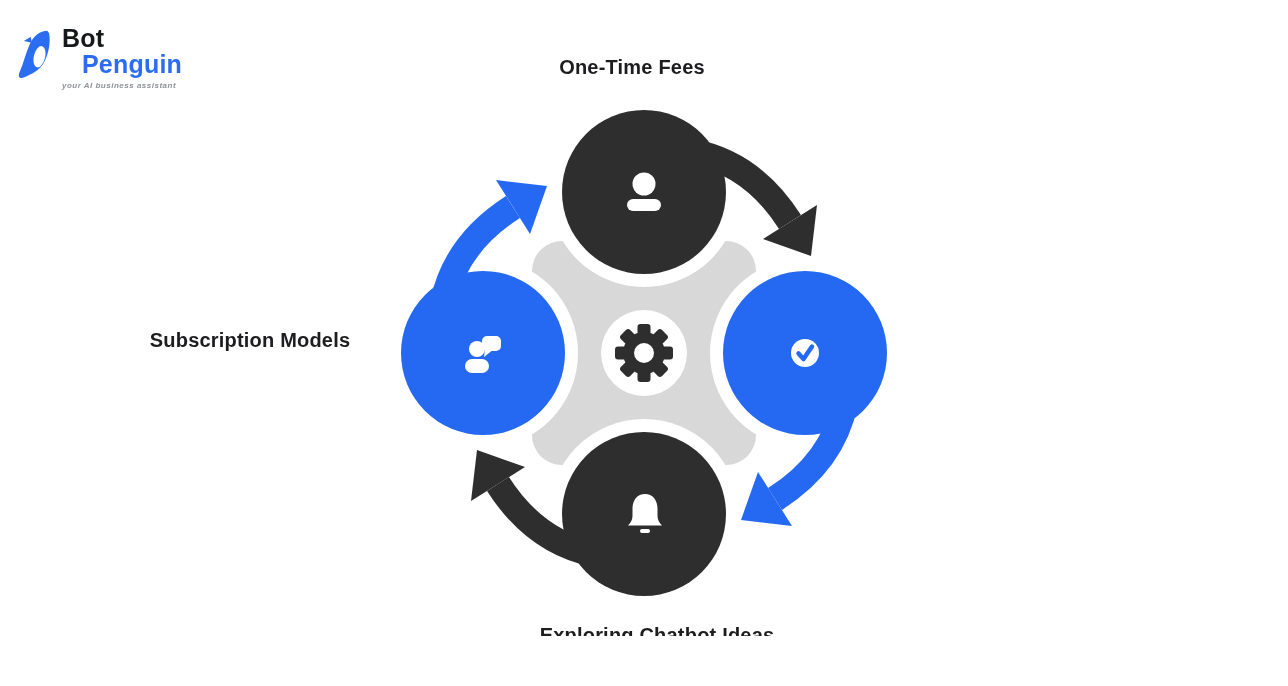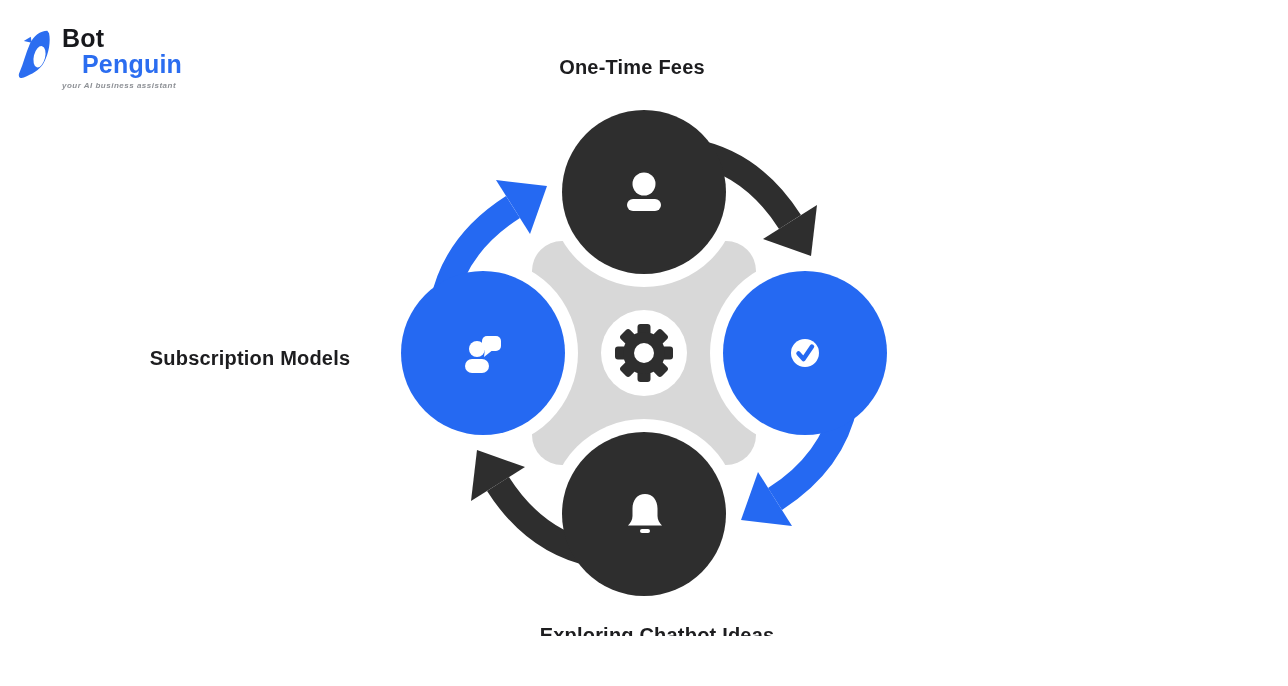--- a/index.html
+++ b/index.html
@@ -144,15 +144,15 @@
       </g>
       <circle cx="0" cy="0" r="10" fill="#ffffff"></circle>
     </g>
   </svg>
 
   <div class="node-label" style="left:632px; top:67px;">One-Time Fees</div>
 
 
   <div class="node-label" style="left:641px; top:635px;margin-left:16px;">Exploring Chatbot Ideas</div>
 
-  <div class="node-label" style="left:250px; top:358px;">Subscription Models</div>
+  <div class="node-label" style="left:250px; top:340px;">Subscription Models</div>
 
 </div>
 
 </body></html>

